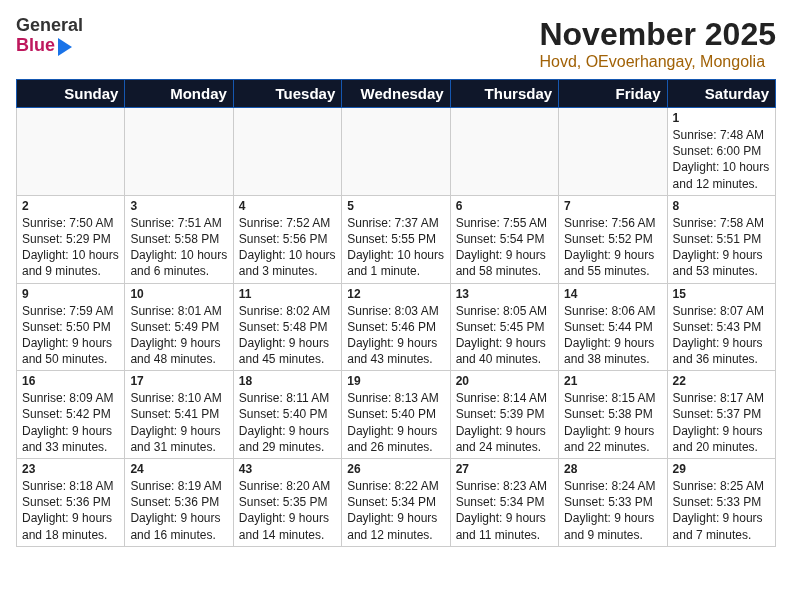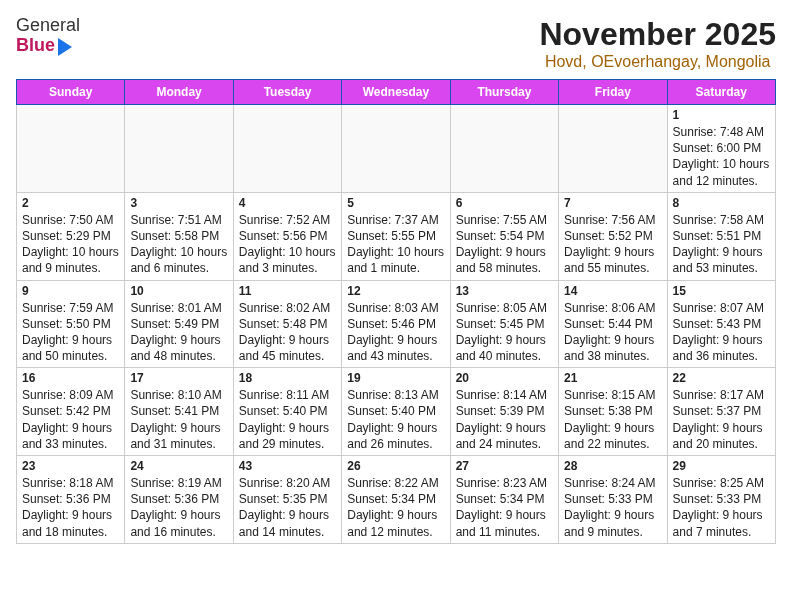--- a/index.html
+++ b/index.html
@@ -27,42 +27,42 @@
     }
     .logo-triangle {
       width: 0;
       height: 0;
       border-left: 14px solid #1a73e8;
       border-top: 9px solid transparent;
       border-bottom: 9px solid transparent;
       margin-top: 2px;
     }
     .title-area {
-      text-align: center;
+      text-align: left;
     }
     .main-title {
       font-size: 32px;
       font-weight: bold;
       color: #222;
     }
     .subtitle {
       font-size: 16px;
       color: #a16207;
     }
     .calendar {
       width: 100%;
       border-collapse: collapse;
     }
     .calendar thead tr th {
-      background: #d946ef;
+      background: #0f172a;
       color: #fff;
-      font-size: 12px;
+      font-size: 15px;
       font-weight: bold;
       padding: 5px 6px;
-      text-align: center;
+      text-align: right;
       border: 1px solid #1557b0;
     }
     .calendar tbody tr td {
       border: 1px solid #ccc;
       vertical-align: top;
       padding: 3px 5px;
       width: calc(100% / 7);
       height: 78px;
       font-size: 10.5px;
       color: #222;
@@ -83,21 +83,21 @@
       color: #222;
     }
   </style>
 </head>
 <body>
 
 <div class="page">
   <div class="header-area">
     <div class="logo">
       <div style="line-height:1.1">
-        <div style="font-size:18px;color:#333;font-weight:normal;">
+        <div style="font-size:18px;color:#333;font-weight:bold;">
           <span style="color:#333;">General</span>
         </div>
         <div style="display:flex;align-items:center;gap:3px;">
           <span style="font-size:18px;color:#be185d;font-weight:bold;">Blue</span>
           <div class="logo-triangle"></div>
         </div>
       </div>
     </div>
     <div class="title-area">
       <div class="main-title">November 2025</div>

